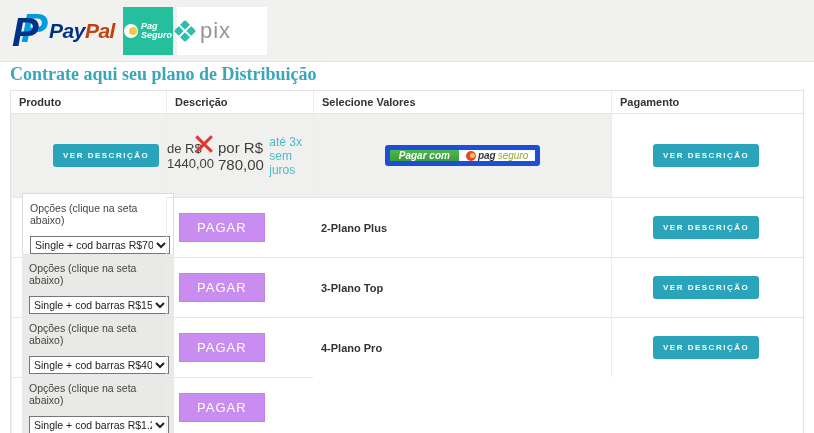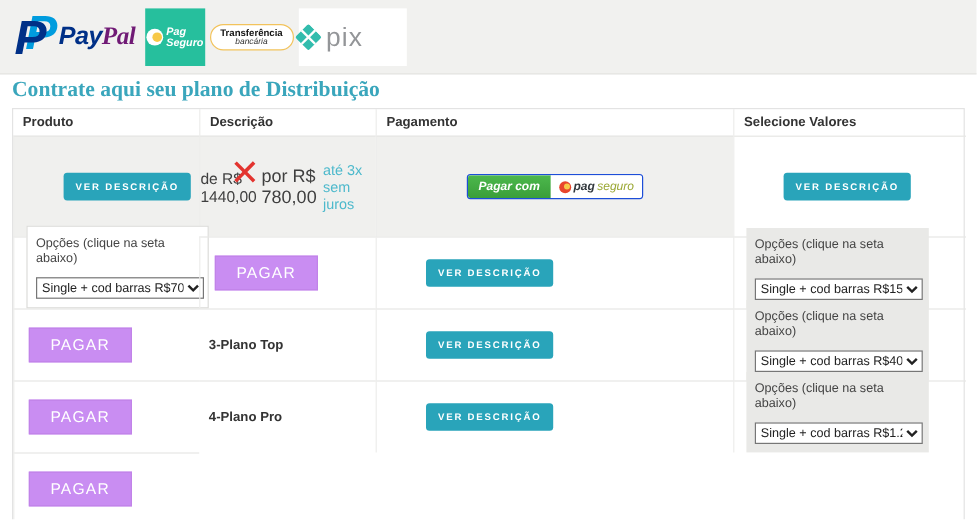--- a/index.html
+++ b/index.html
@@ -11,21 +11,21 @@
   .topbar { position:absolute; left:0; top:0; width:814px; height:62px;
             background:#f1f1ef; border-bottom:1px solid #e4e4e2;
             display:flex; align-items:center; }
   .paypal-logo { display:flex; align-items:center; margin-left:12px; }
   .pp-mark { position:relative; width:34px; height:42px; font-style:italic; font-weight:bold; }
   .pp { position:absolute; font-size:40px; line-height:42px; font-family:"Liberation Sans",sans-serif; }
   .pp-back  { left:9px; top:-3px; color:#009cde; }
   .pp-front { left:0;  top:1px;  color:#003087; }
   .pp-word { font-size:21px; font-weight:bold; font-style:italic; letter-spacing:-0.5px; margin-left:3px; }
   .pp-word-pay { color:#003087; }
-  .pp-word-pal { color:#701a75;font-family:Liberation Serif, serif; }
+  .pp-word-pal { color:#c2410c; }
 
   .pagseguro-tile { width:50px; height:48px; background:#26bf9d; margin-left:8px;
                     display:flex; align-items:center; justify-content:center; gap:3px; }
   .ps-circle { width:14px; height:14px; border-radius:50%; background:#fff; position:relative; flex:0 0 auto; }
   .ps-circle::after { content:""; position:absolute; right:1px; top:3px; width:8px; height:8px;
                       border-radius:50%; background:#f7c948; }
   .ps-text { color:#fff; font-size:9px; font-weight:bold; font-style:italic; line-height:9px; }
 
   .transfer-badge { margin-left:4px; background:#fff; border:1px solid #f2c35c; border-radius:11px;
                     padding:2px 8px; text-align:center; }
@@ -66,35 +66,35 @@
   
   .price-cell { flex-direction:row; justify-content:center; align-items:center; gap:4px; }
   .price-from { font-size:13px; color:#3f3f3f; position:relative; }
   .x-mark { position:absolute; left:52%; top:-11px; color:#e3342f; font-size:30px;
             font-weight:400; line-height:30px; pointer-events:none; }
   .price-to { font-size:15px; color:#3f3f3f; }
   .installments { font-size:12px; color:#4db9cc; }
 
   
   .pay-cell { justify-content:center; }
-  .ps-pay-btn { display:flex; align-items:stretch; height:21px; border:1px solid #1d4ed8;
+  .ps-pay-btn { display:flex; align-items:stretch; height:21px; border:5px solid #1d4ed8;
                 border-radius:3px; overflow:hidden; cursor:pointer; padding:0; background:#fff;
                 font-family:"Liberation Sans",sans-serif; }
   .ps-pay-left { background:linear-gradient(#4cb84c,#3a9e3a); color:#fff; font-size:10px;
                  font-weight:bold; font-style:italic; display:flex; align-items:center;
                  padding:0 9px; }
   .ps-pay-right { background:#fff; display:flex; align-items:center; padding:0 7px; gap:2px; }
   .ps-mini-circle { width:10px; height:10px; border-radius:50%; background:#e8452c; position:relative; }
   .ps-mini-circle::after { content:""; position:absolute; right:1px; top:2px; width:5px; height:5px;
                            border-radius:50%; background:#f7c948; }
   .ps-mini-pag { font-size:10px; font-weight:bold; font-style:italic; color:#32383d; }
   .ps-mini-seguro { font-size:10px; font-style:italic; color:#9aa732; }
 
   
-  .options-cell { align-items:flex-end; }
+  .options-cell { align-items:center; }
   .options-panel { margin-left:10px; width:152px; padding:8px 7px 7px 7px; }
   .options-panel.boxed { background:#fff; border:1px solid #dcdcda; }
   .options-panel.graybox { background:#e9e9e7; border:none; }
   .options-label { font-size:10.5px; color:#444; margin-bottom:9px; }
   .options-select { width:140px; height:18px; font-size:10.5px; font-family:"Liberation Sans",sans-serif;
                     color:#222; background:#fff; border:1px solid #767676; border-radius:0; }
 
   
   .pagar-btn { margin-left:12px; background:#c98df2; border:1px solid #c183e8; color:#fff;
                font-family:"Liberation Sans",sans-serif;
@@ -117,39 +117,35 @@
     </div>
 
     <div class="pagseguro-tile">
       <span class="ps-circle"></span>
       <span class="ps-text">
         <span>Pag</span><br>
         <span>Seguro</span>
       </span>
     </div>
 
-    <div class="transfer-badge">
-      <div class="tb-title">Transferência</div>
-      <div class="tb-sub">bancária</div>
-    </div>
 
     <div class="pix-box">
       <span class="pix-diamond"></span>
       <span class="pix-word">pix</span>
     </div>
   </div>
 
   <h1 class="page-title">Contrate aqui seu plano de Distribuição</h1>
 
   <div class="table">
 
     <div class="cell head first-col">Produto</div>
     <div class="cell head">Descrição</div>
+    <div class="cell head">Selecione Valores</div>
     <div class="cell head">Pagamento</div>
-    <div class="cell head">Selecione Valores</div>
 
     <div class="cell gray desc-cell">
       <button class="ver-desc-btn">VER DESCRIÇÃO</button>
     </div>
     <div class="cell gray price-cell">
       <div class="price-from">
         <span>de R$ 1440,00</span>
         <span class="x-mark">✕</span>
       </div>
       <div class="price-to">por R$ 780,00</div>
@@ -174,20 +170,23 @@
         <div class="options-label">Opções (clique na seta abaixo)</div>
         <select class="options-select">
           <option>Single + cod barras R$70,00</option>
         </select>
       </div>
     </div>
     <div class="cell">
       <button class="pagar-btn">PAGAR</button>
     </div>
 
+    <div class="cell first-col product-cell">
+      <span>2-Plano Plus</span>
+    </div>
     <div class="cell desc-cell">
       <button class="ver-desc-btn">VER DESCRIÇÃO</button>
     </div>
     <div class="cell options-cell">
       <div class="options-panel graybox">
         <div class="options-label">Opções (clique na seta abaixo)</div>
         <select class="options-select">
           <option>Single + cod barras R$150,00</option>
         </select>
       </div>

